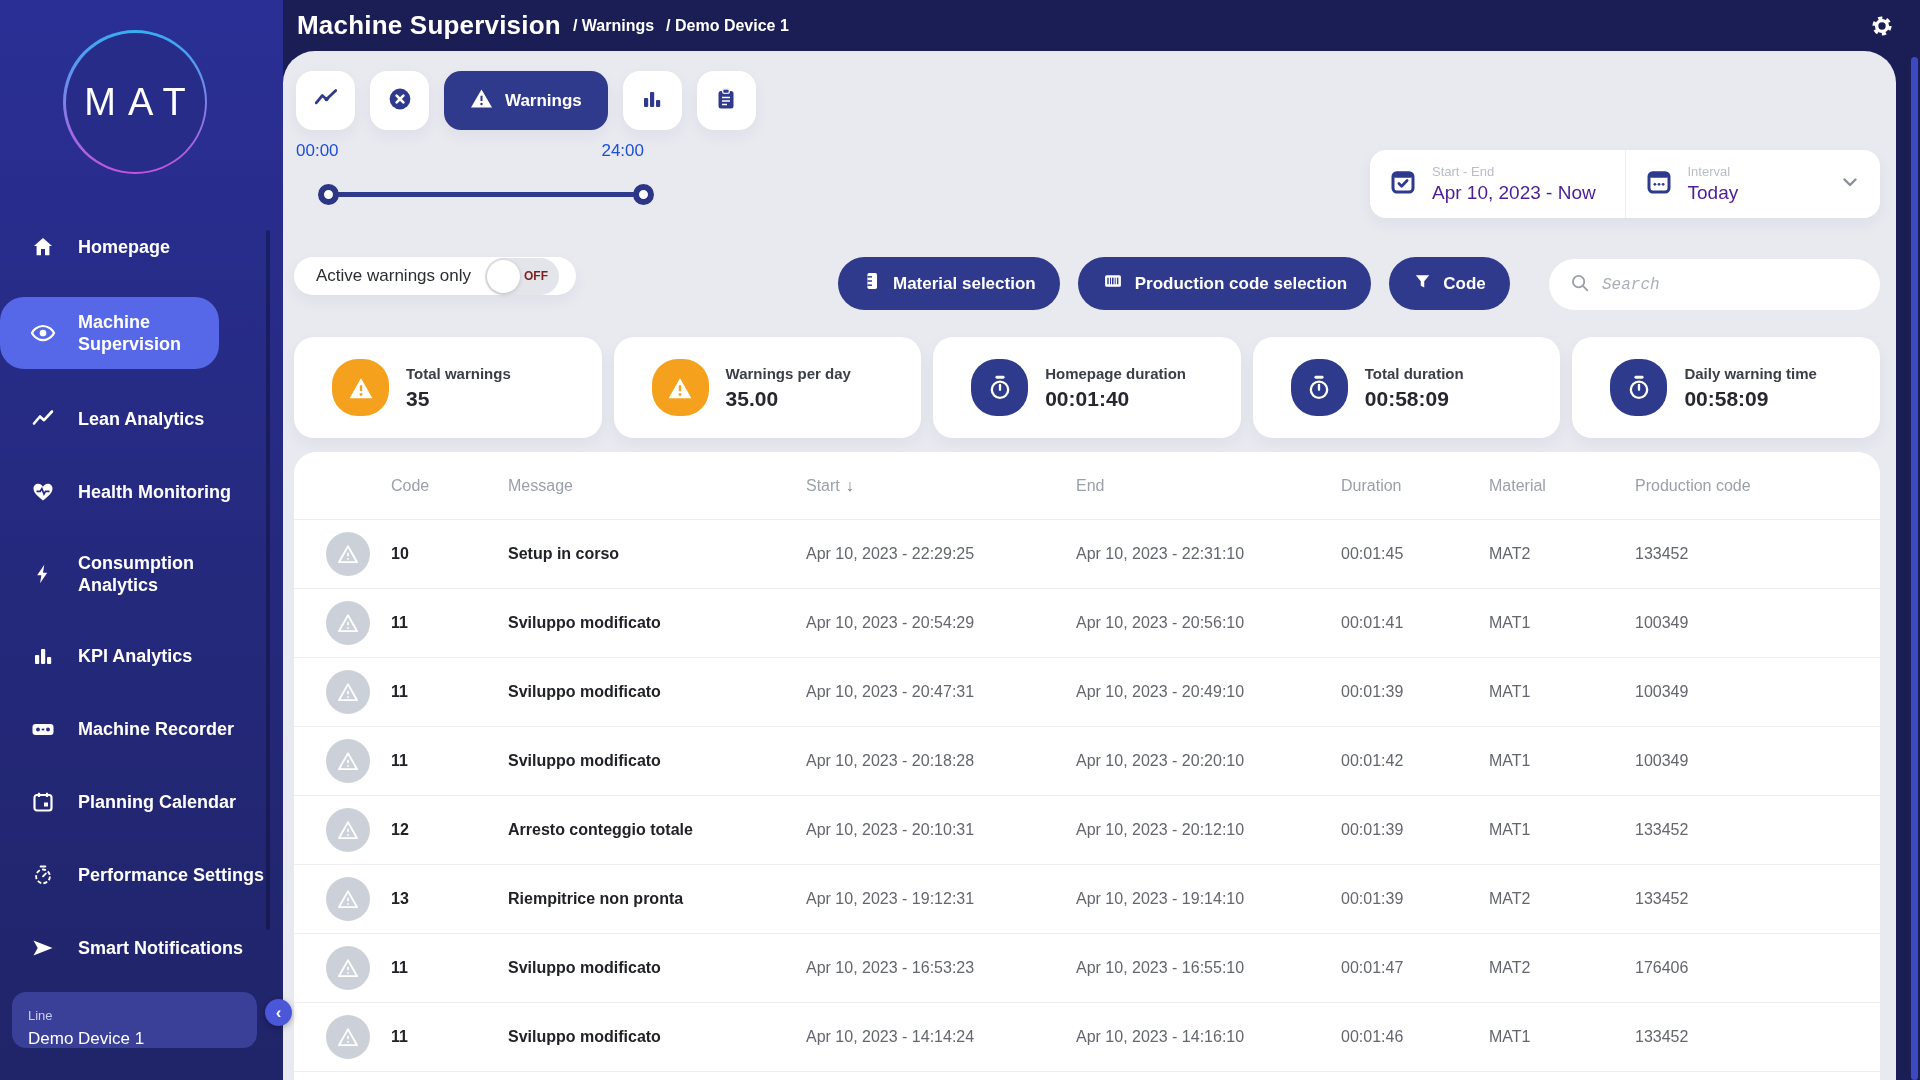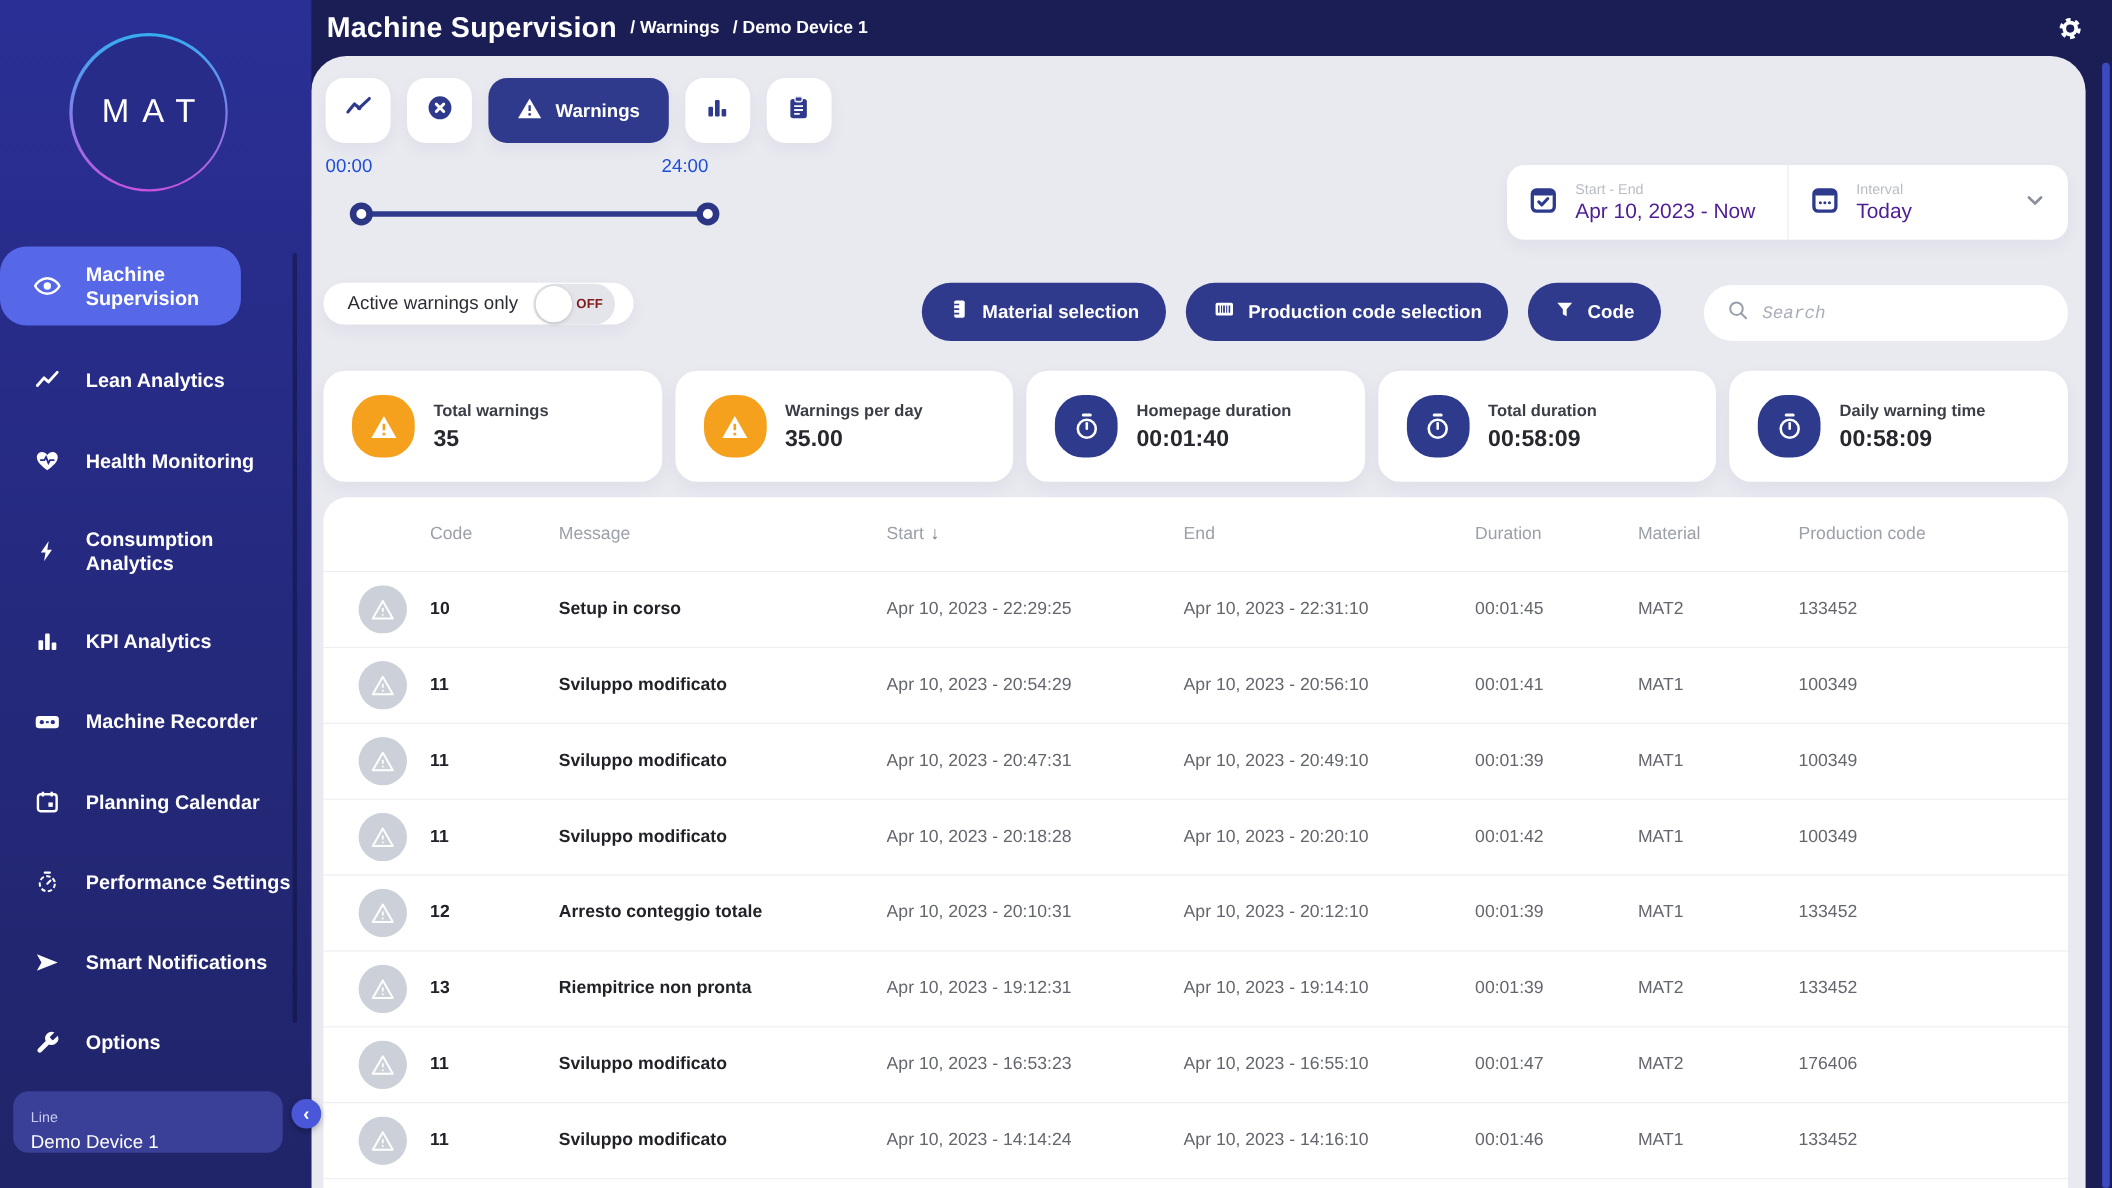--- a/index.html
+++ b/index.html
@@ -6,21 +6,21 @@
   html,body { width:1920px; height:1080px; overflow:hidden;
     font-family:"Liberation Sans", sans-serif; background:#1a1e55; }
 
   
   .sidebar { position:absolute; left:0; top:0; width:283px; height:1080px;
     background:linear-gradient(180deg,#2a2f95 0%,#202468 100%); z-index:3; }
   .logo-ring { position:absolute; left:63px; top:30px; width:144px; height:144px;
     border-radius:50%; background:linear-gradient(180deg,#36aef2,#c653de); padding:2.5px; }
   .logo-inner { width:100%; height:100%; border-radius:50%; background:#272c88;
     display:flex; align-items:center; justify-content:center; }
-  .logo-text { color:#fff; font-size:30px; letter-spacing:12px; padding-left:12px; font-weight:400; }
+  .logo-text { color:#fff; font-size:38px; letter-spacing:12px; padding-left:12px; font-weight:400; }
   .nav { position:absolute; left:0; top:224px; width:283px; display:flex; flex-direction:column; gap:27px; }
   .nav-item { display:flex; align-items:center; gap:22px; padding:10px 14px 10px 30px;
     color:#fff; font-weight:bold; font-size:18px; line-height:22px; cursor:pointer; }
   .nav-item .nico { width:26px; min-width:26px; height:26px; display:flex; align-items:center; justify-content:center; }
   .nav-item.active { background:#5668e8; border-radius:24px; margin-right:64px; padding-top:14px; padding-bottom:14px; }
   .side-scroll { position:absolute; left:266px; top:230px; width:4px; height:700px;
     background:rgba(10,13,50,.45); border-radius:2px; }
   .device-card { position:absolute; left:12px; top:992px; width:245px; height:56px;
     background:#3a3f97; border-radius:14px; padding:16px 16px; color:#fff; }
   .device-label { font-size:13px; color:#c8ccf0; margin-bottom:6px; }
@@ -78,21 +78,21 @@
     font-size:17px; font-family:inherit; display:flex; align-items:center; gap:11px; padding:0 24px; cursor:pointer; }
   .search-box { position:absolute; right:16px; top:208px; width:331px; height:51px; background:#fff;
     border-radius:26px; display:flex; align-items:center; gap:11px; padding:0 20px; }
   .search-box input { border:none; outline:none; font-size:16px; font-style:italic; color:#555; width:100%;
     font-family:Liberation Mono, monospace; background:transparent; }
   .search-box input::placeholder { color:#a9aeb8; }
 
   
   .stats { position:absolute; left:11px; top:286px; right:16px; display:flex; gap:12px; }
   .stat-card { flex:1; height:101px; background:#fff; border-radius:20px; display:flex; align-items:center;
-    gap:17px; padding-left:26px; box-shadow:0 6px 16px rgba(30,35,90,.05); }
+    gap:17px; padding-left:38px; box-shadow:0 6px 16px rgba(30,35,90,.05); }
   .stat-ico { width:57px; height:57px; border-radius:45%; display:flex; align-items:center; justify-content:center; }
   .stat-ico.orange { background:#f5a11d; }
   .stat-ico.blue { background:#2e3a8c; }
   .stat-label { font-size:15px; font-weight:bold; color:#3b3e46; margin-bottom:5px; }
   .stat-value { font-size:21px; font-weight:bold; color:#26282e; }
 
   
   .table-card { position:absolute; left:11px; top:401px; width:1586px; height:700px; background:#fff;
     border-radius:22px 22px 0 0; }
   .t-grid { display:grid; grid-template-columns:97px 117px 298px 270px 265px 148px 146px auto; align-items:center; }
@@ -114,20 +114,28 @@
 <body>
 
 <div class="sidebar">
   <div class="logo-ring">
     <div class="logo-inner">
         <span class="logo-text">MAT</span>
       </div>
   </div>
 
   <div class="nav">
+    <div class="nav-item">
+      <span class="nico">
+        <svg width="24" height="24" viewBox="0 0 24 24">
+            <path d="M12 3l9 8h-2.6v9.3H14v-6.2h-4v6.2H5.6V11H3z" fill="#fff"></path>
+          </svg>
+      </span>
+      <span>Homepage</span>
+    </div>
     <div class="nav-item active">
       <span class="nico">
         <svg width="26" height="26" viewBox="0 0 24 24">
             <path d="M12 5.5C6.8 5.5 3 9.5 1.8 12 3 14.5 6.8 18.5 12 18.5S21 14.5 22.2 12C21 9.5 17.2 5.5 12 5.5z" fill="none" stroke="#fff" stroke-width="2"></path>
             <circle cx="12" cy="12" r="3.1" fill="#fff"></circle>
           </svg>
       </span>
       <span>Machine Supervision</span>
     </div>
     <div class="nav-item">

